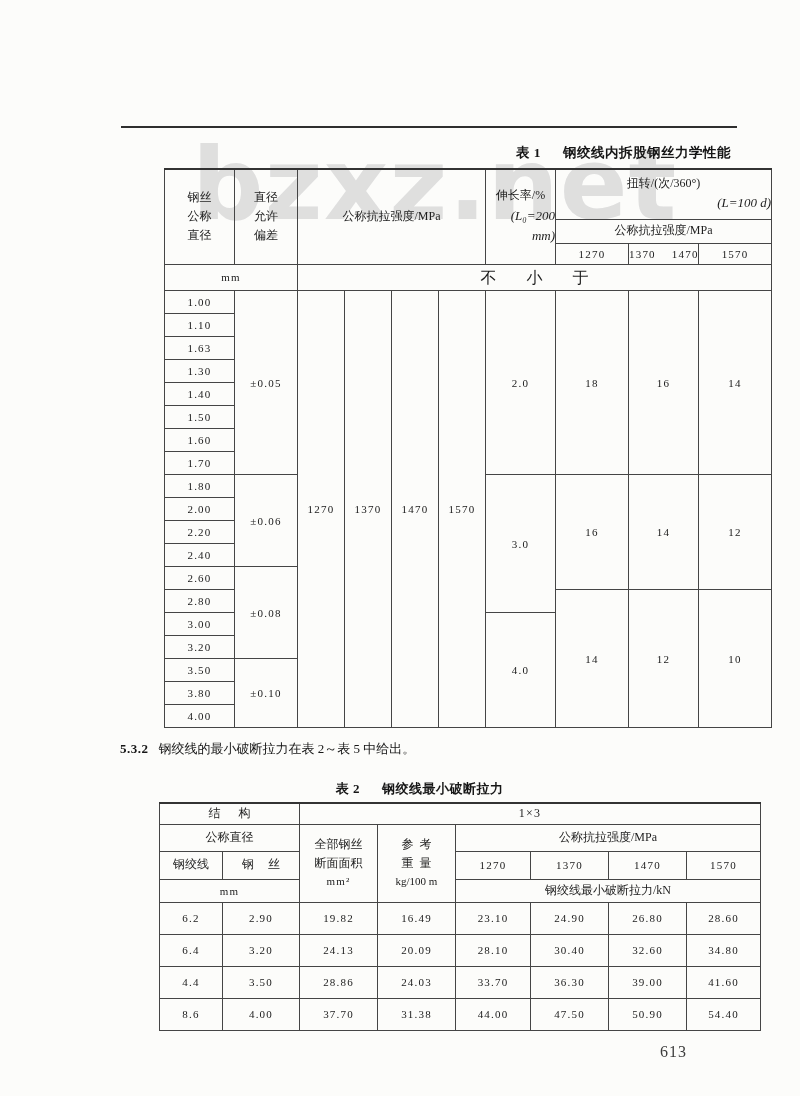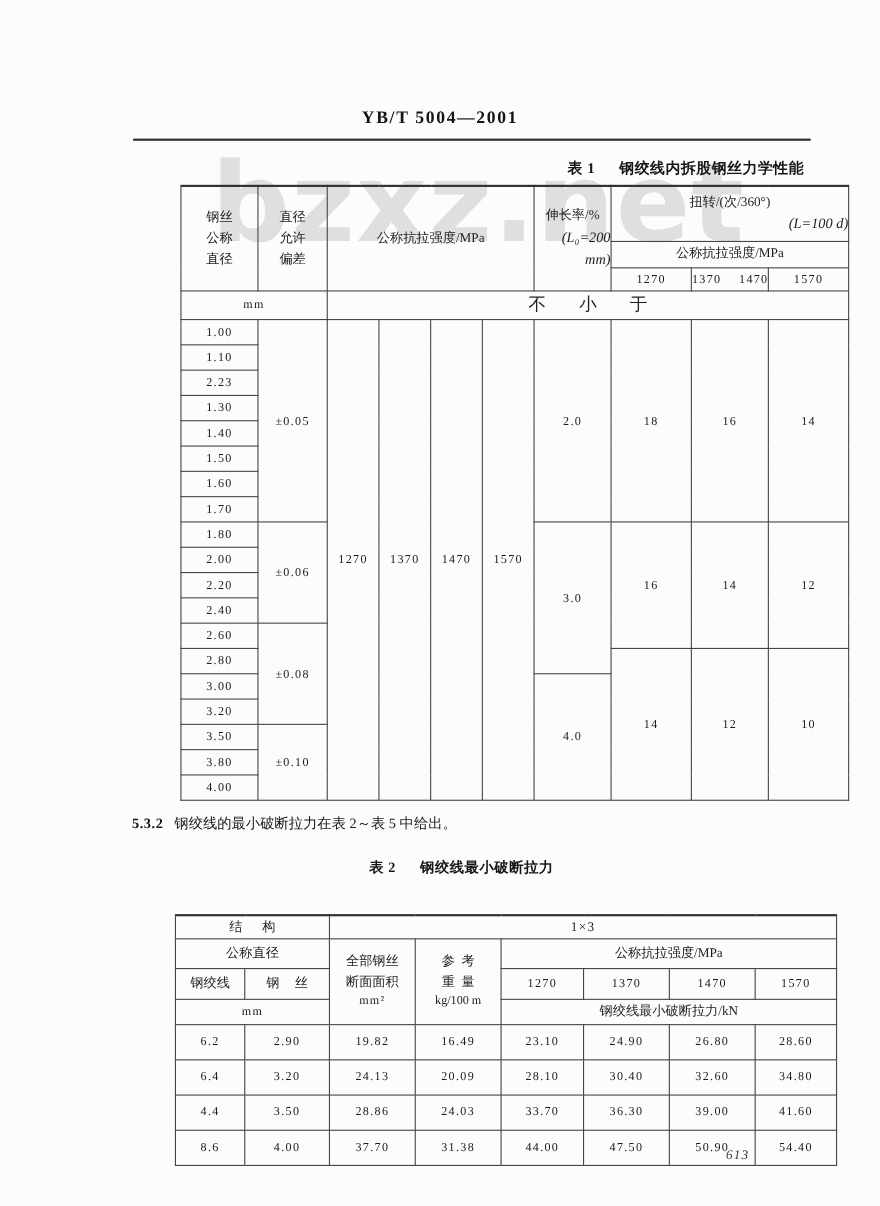--- a/index.html
+++ b/index.html
@@ -28,45 +28,44 @@
   .cap2{top:780px;left:119px;width:601px;font-size:13px;text-align:center;}
   .cap-gap{display:inline-block;width:22px;}
 
   table{border-collapse:collapse;table-layout:fixed;position:absolute;background:transparent;margin-left:40px;}
   td,th{
     border:1px solid #454545;padding:0;margin:0;
     text-align:center;vertical-align:middle;font-weight:normal;
     overflow:hidden;
   }
   .t1{left:124px;top:168px;width:607px;border-top:2px solid #333;}
-  .t2{left:119px;top:831px;width:601px;border-top:2px solid #333;font-family:Liberation Serif, serif;}
+  .t2{left:119px;top:802px;width:601px;border-top:2px solid #333;font-family:Liberation Serif, serif;}
   .ch{font-size:12px;line-height:1.6;color:#1d1d1d;}
   .num{font-size:11px;letter-spacing:1.2px;color:#1a1a1a;}
   .gauge{font-size:13px;font-style:italic;letter-spacing:0;text-align:right;}
   .h50{height:50px}.h24{height:24px}.h21{height:21px}.h23{height:23px}
   .h27{height:27px}.h28{height:28px}.h32{height:32px}
   .nlt{font-size:16px;letter-spacing:30px;padding-left:30px;}
   .sp18{letter-spacing:18px;padding-left:18px;}
   .sp14{letter-spacing:14px;padding-left:14px;}
   .sp6{letter-spacing:6px;padding-left:6px;}
   .gap-l{margin-left:16px;}
   .line{display:block;}
   .clause{position:absolute;top:740px;left:120px;width:630px;font-size:13px;color:#161616;}
   .clause .cnum{font-weight:bold;letter-spacing:.5px;margin-right:10px;}
   .note{position:absolute;top:765px;left:142px;width:590px;font-size:11px;color:#222;}
-  .page-num{position:absolute;top:1043px;left:660px;font-size:12px;letter-spacing:1px;color:#3c3c3c;font-style:italic;}
+  .page-num{position:absolute;top:1043px;left:660px;font-size:16px;letter-spacing:1px;color:#3c3c3c;}
 </style>
 </head>
 <body>
 
 <div class="watermark">bzxz.net</div>
 
 <div class="content">
 
-  <div class="std-num">YB/T 5004—2001</div>
   <div class="header-rule"></div>
 
   <div class="caption cap1"><span>表 1</span><span class="cap-gap"></span><span>钢绞线内拆股钢丝力学性能</span></div>
 
   <table class="t1">
     <colgroup>
       <col style="width:70px">
         <col style="width:63px">
       <col style="width:47px">
         <col style="width:47px">
@@ -121,21 +120,21 @@
       <td rowspan="19" class="num">1570</td>
       <td rowspan="8" class="num">2.0</td>
       <td rowspan="8" class="num">18</td>
       <td rowspan="8" class="num">16</td>
       <td rowspan="8" class="num">14</td>
     </tr>
     <tr class="h23">
           <td class="num">1.10</td>
         </tr>
     <tr class="h23">
-          <td class="num">2.23</td>
+          <td class="num">1.63</td>
         </tr>
     <tr class="h23">
           <td class="num">1.30</td>
         </tr>
     <tr class="h23">
           <td class="num">1.40</td>
         </tr>
     <tr class="h23">
           <td class="num">1.50</td>
         </tr>

